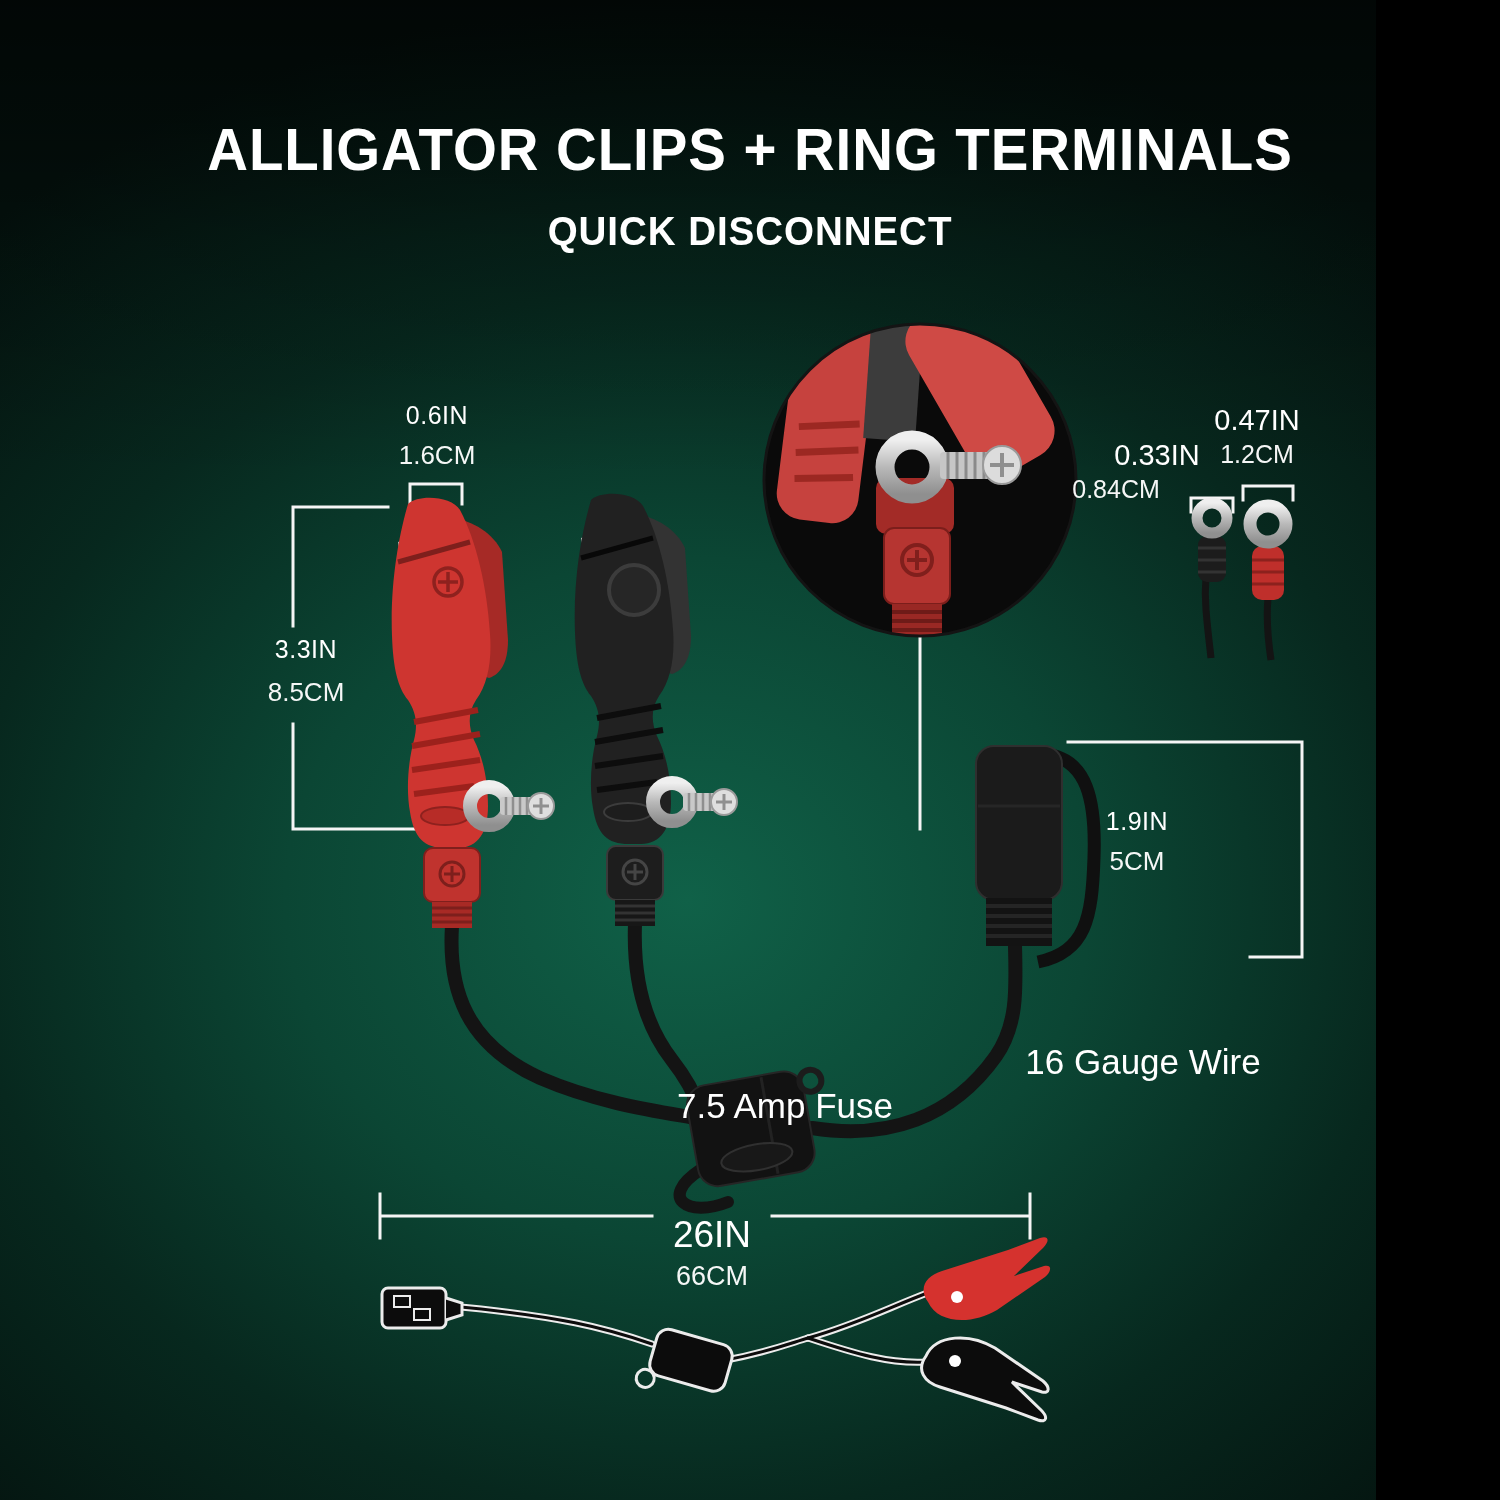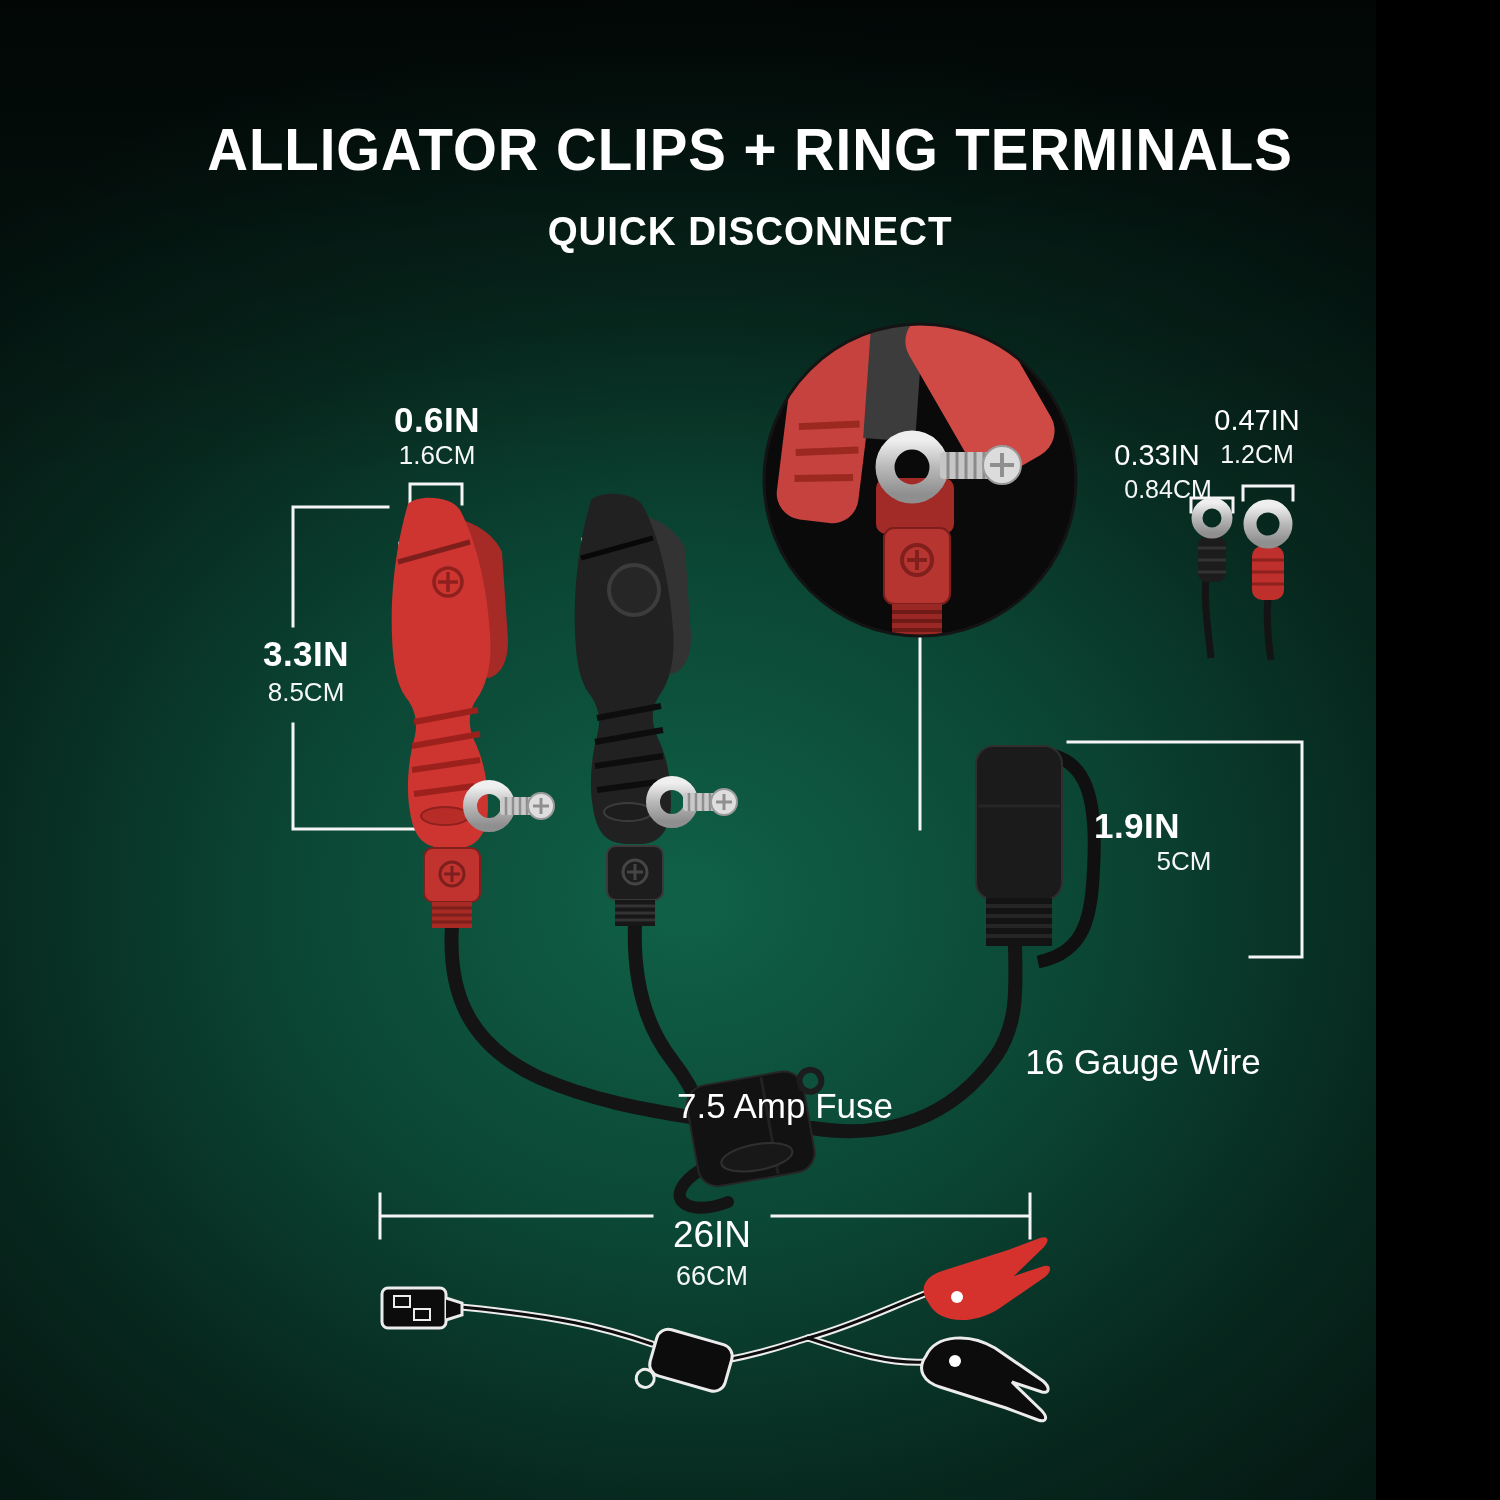--- a/index.html
+++ b/index.html
@@ -12,21 +12,21 @@
       radial-gradient(ellipse 1060px 900px at 50% 60%, #106148 0%, #0b4634 38%, #07281e 68%, #04120e 100%);
   }
   svg.art{position:absolute;left:0;top:0;}
   .lbl{
     position:absolute;transform:translateX(-50%);
     color:#ffffff;white-space:nowrap;text-align:center;
     font-family:"Liberation Sans", sans-serif;line-height:1.05;
   }
   .title{font-size:60px;font-weight:700;letter-spacing:1px;transform:translateX(-50%) scaleX(0.94);}
   .subtitle{font-size:41px;font-weight:700;letter-spacing:1px;transform:translateX(-50%) scaleX(0.94);}
-  .in{font-size:35px;font-weight:700;letter-spacing:0.5px;}
+  .in{font-size:25px;font-weight:400;letter-spacing:0.5px;}
   .cm{font-size:26px;font-weight:400;opacity:0.96;}
   .in-sm{font-size:29px;font-weight:400;}
   .cm-sm{font-size:25px;font-weight:400;opacity:0.96;}
   .callout{font-size:35px;font-weight:500;}
   .len-in{font-size:37px;font-weight:400;}
   .len-cm{font-size:27px;font-weight:400;opacity:0.96;}
   .dim{stroke:#f5f5f5;stroke-width:3;fill:none;stroke-linecap:square;}
   .wo{stroke:#ececec;stroke-width:7;fill:none;stroke-linecap:round;}
   .wi{stroke:#0c0c0c;stroke-width:3;fill:none;stroke-linecap:round;}
   .cable{stroke:#141414;stroke-width:14;fill:none;stroke-linecap:round;}
@@ -211,27 +211,27 @@
   <div class="lbl title" style="left:750px;top:118px;">ALLIGATOR CLIPS + RING TERMINALS</div>
   <div class="lbl subtitle" style="left:750px;top:210px;">QUICK DISCONNECT</div>
 
   <div class="lbl in" style="left:437px;top:402px;">0.6IN</div>
   <div class="lbl cm" style="left:437px;top:442px;">1.6CM</div>
 
   <div class="lbl in" style="left:306px;top:636px;">3.3IN</div>
   <div class="lbl cm" style="left:306px;top:679px;">8.5CM</div>
 
   <div class="lbl in-sm" style="left:1157px;top:440px;">0.33IN</div>
-  <div class="lbl cm-sm" style="left:1168px;top:476px;">0.84CM</div>
+  <div class="lbl cm-sm" style="left:1116px;top:476px;">0.84CM</div>
 
   <div class="lbl in-sm" style="left:1257px;top:405px;">0.47IN</div>
   <div class="lbl cm-sm" style="left:1257px;top:441px;text-align:center;">1.2CM</div>
 
   <div class="lbl in" style="left:1137px;top:808px;">1.9IN</div>
-  <div class="lbl cm" style="left:1137px;top:848px;margin-left:47px;">5CM</div>
+  <div class="lbl cm" style="left:1137px;top:848px;">5CM</div>
 
   <div class="lbl callout" style="left:785px;top:1088px;">7.5 Amp Fuse</div>
   <div class="lbl callout" style="left:1143px;top:1044px;">16 Gauge Wire</div>
 
   <div class="lbl len-in" style="left:712px;top:1216px;">26IN</div>
   <div class="lbl len-cm" style="left:712px;top:1262px;">66CM</div>
 
 </div>
 
 </body></html>

